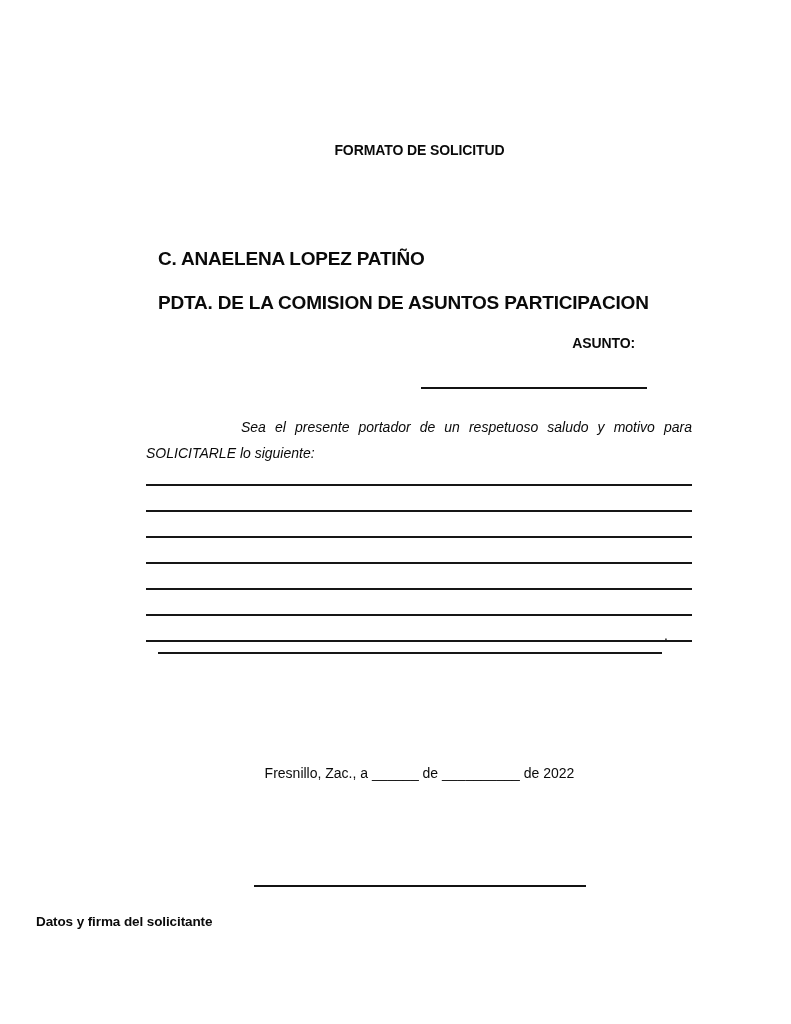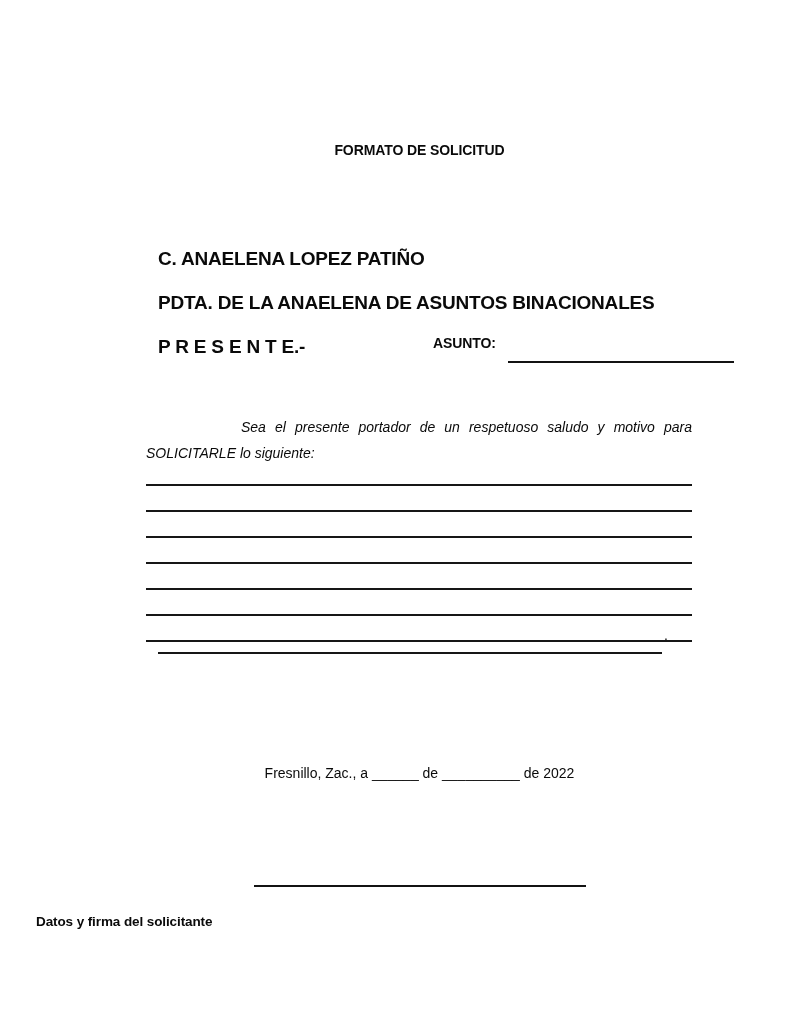--- a/index.html
+++ b/index.html
@@ -36,20 +36,21 @@
     letter-spacing: -0.2px;
     white-space: nowrap;
   }
 
   .subject-row {
     position: absolute;
     top: 287px;
     left: 385px;
     display: flex;
     align-items: flex-end;
+    flex-direction: column;
   }
   .subject-label {
     font-size: 14px;
     font-weight: bold;
     line-height: 16px;
     letter-spacing: -0.1px;
   }
   .subject-blank {
     display: inline-block;
     width: 226px;
@@ -129,22 +130,21 @@
 <body>
 
 <div class="page">
 
   <div class="doc-title">
     <div>FORMATO DE SOLICITUD</div>
   </div>
 
   <div class="addressee">
     <div>C. ANAELENA LOPEZ PATIÑO</div>
-    <div>PDTA. DE LA ANAELENA DE ASUNTOS BINACIONALES</div>
-    <div>P R E S E N T E.-</div>
+    <div>PDTA. DE LA COMISION DE ASUNTOS PARTICIPACION</div>
   </div>
 
   <div class="subject-row">
     <span class="subject-label">ASUNTO:</span>
     <span class="subject-blank"></span>
   </div>
 
   <p class="body-par">Sea el presente portador de un respetuoso saludo y motivo para SOLICITARLE lo siguiente:</p>
 
   <div class="answer-lines">

